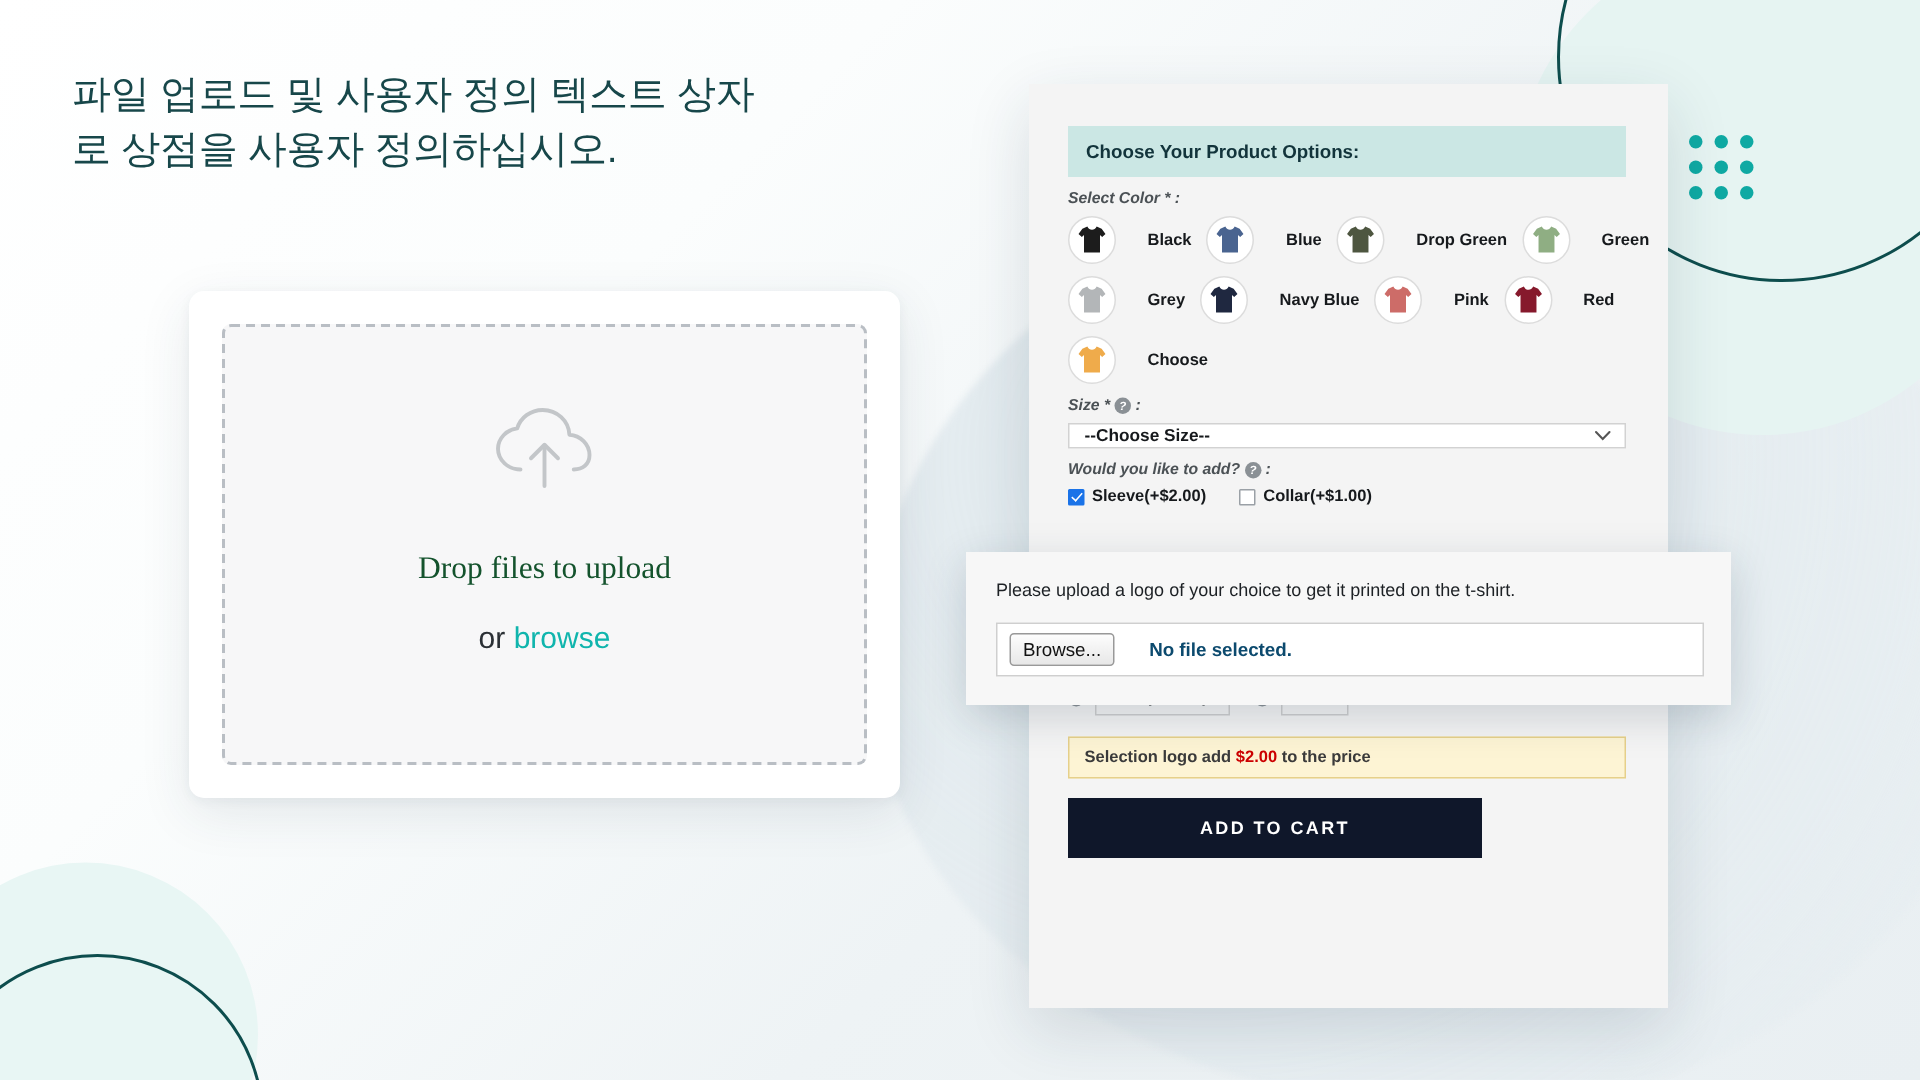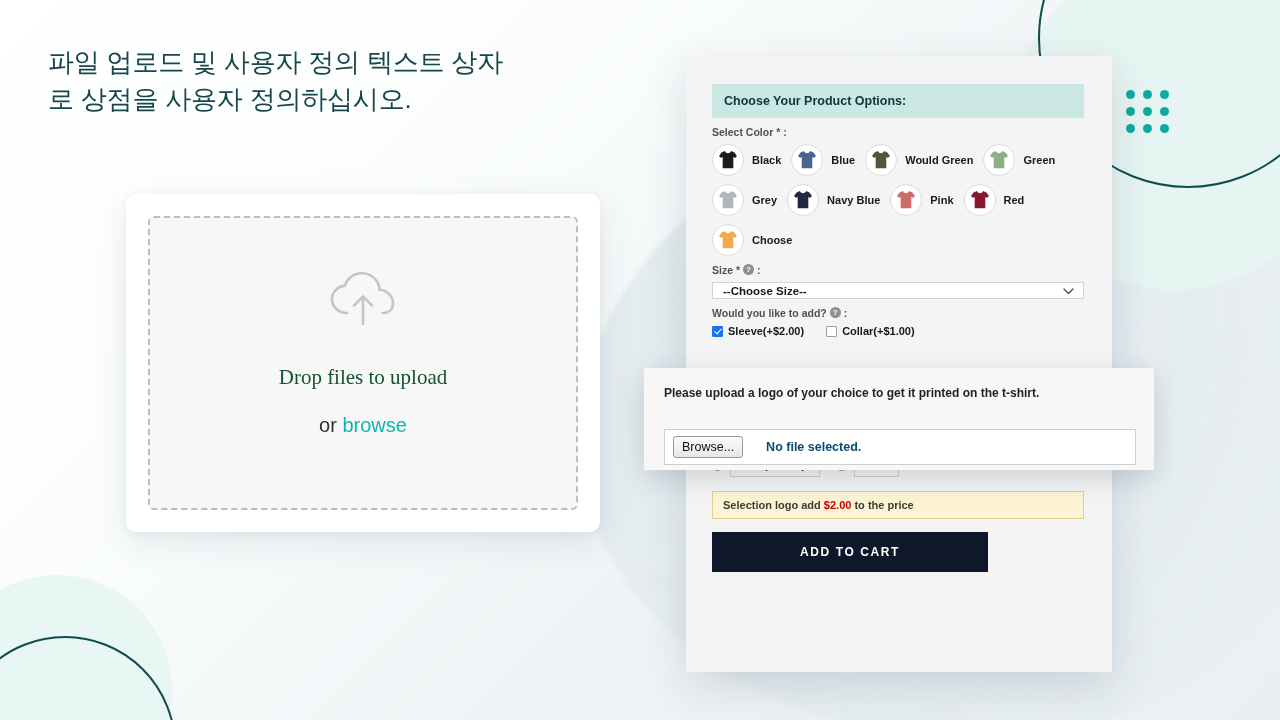--- a/index.html
+++ b/index.html
@@ -125,40 +125,41 @@
     font-size: 12.5px;
     padding: 10px 12px;
     margin-bottom: 8px;
   }
   .field-label {
     font-size: 10.5px;
     font-weight: bold;
     color: #4b5155;
     margin: 8px 0 6px;
     display: flex;
-    align-items: flex-start;
+    align-items: flex-end;
     gap: 3px;
+    font-style: italic;
   }
   .help-dot {
     display: inline-flex;
     align-items: center; justify-content: center;
     width: 11px; height: 11px;
     border-radius: 50%;
     background: #8a9095;
     color: #fff;
     font-size: 8px;
     font-weight: bold;
     line-height: 1;
   }
 
   .swatch-rows { display: flex; flex-direction: column; gap: 8px; }
   .swatch-row { display: flex; align-items: center; gap: 4px; }
   .swatch {
     display: flex; align-items: center;
-    gap: 8px;
+    gap: 21px;
     margin-right: 6px;
     cursor: pointer;
     justify-content: flex-end;
   }
   .swatch-circle {
     width: 32px; height: 32px;
     border-radius: 50%;
     background: #fff;
     border: 1px solid #dcdcdc;
     display: flex; align-items: center; justify-content: center;
@@ -270,23 +271,23 @@
   .upload-overlay {
     position: absolute;
     left: 644px; top: 368px;
     width: 510px; height: 102px;
     background: #f7f7f7;
     box-shadow: 0 8px 26px rgba(30,50,70,.18);
     padding: 18px 18px 0 20px;
   }
   .upload-overlay .ov-text {
     font-size: 12px;
-    font-weight: bold;
+    font-weight: normal;
     color: #1d2125;
-    margin-bottom: 29px;
+    margin-bottom: 15px;
   }
   .file-row {
     background: #ffffff;
     border: 1px solid #cfcfcf;
     height: 36px;
     display: flex;
     align-items: center;
     padding: 0 8px;
     gap: 23px;
   }
@@ -365,21 +366,21 @@
                 </svg>
               </span>
               <span class="swatch-label">Blue</span>
             </div>
             <div class="swatch">
               <span class="swatch-circle">
                 <svg width="22" height="22" viewBox="0 0 24 24">
                   <path d="M8.6 2.2 L5 3.8 L2.2 7.6 L4.6 9.8 L6.2 8.4 L6.2 21 L17.8 21 L17.8 8.4 L19.4 9.8 L21.8 7.6 L19 3.8 L15.4 2.2 C14.6 3.9 13.4 4.6 12 4.6 C10.6 4.6 9.4 3.9 8.6 2.2 Z" fill="#4e5640"></path>
                 </svg>
               </span>
-              <span class="swatch-label">Would Green</span>
+              <span class="swatch-label">Drop Green</span>
             </div>
             <div class="swatch">
               <span class="swatch-circle">
                 <svg width="22" height="22" viewBox="0 0 24 24">
                   <path d="M8.6 2.2 L5 3.8 L2.2 7.6 L4.6 9.8 L6.2 8.4 L6.2 21 L17.8 21 L17.8 8.4 L19.4 9.8 L21.8 7.6 L19 3.8 L15.4 2.2 C14.6 3.9 13.4 4.6 12 4.6 C10.6 4.6 9.4 3.9 8.6 2.2 Z" fill="#8fae83"></path>
                 </svg>
               </span>
               <span class="swatch-label">Green</span>
             </div>
           </div>

